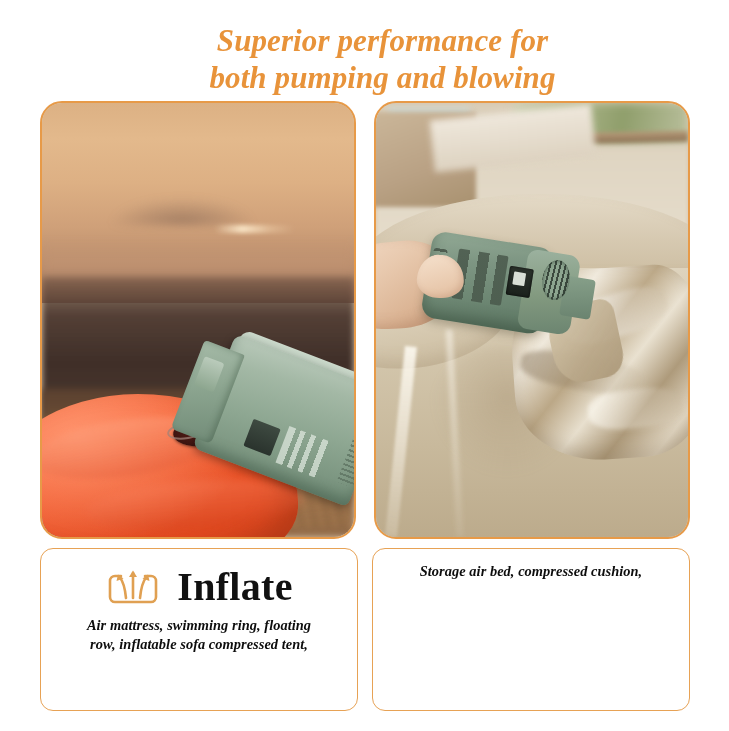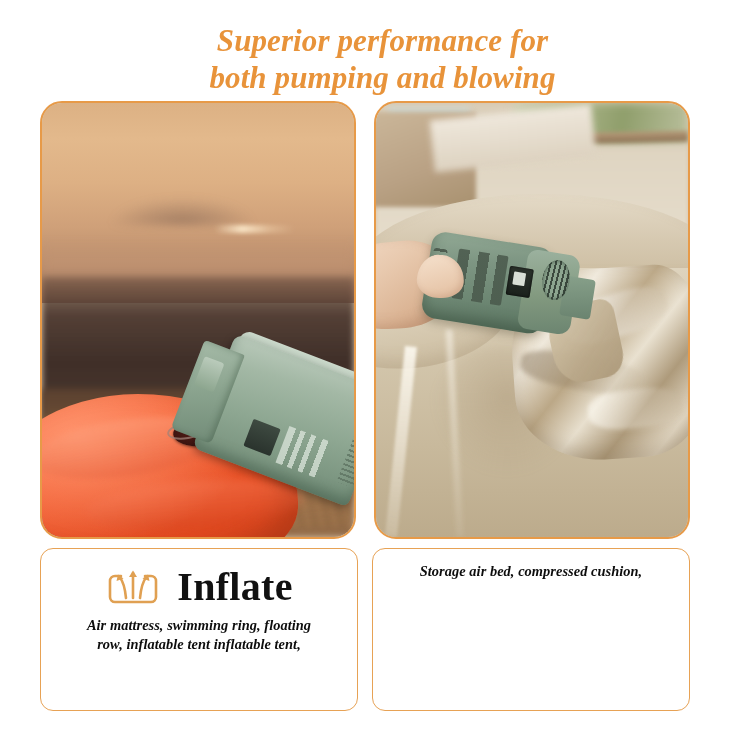--- a/index.html
+++ b/index.html
@@ -614,21 +614,21 @@
           <path d="M28 6.5 L32 13 H24 Z" fill="#e0a052"></path>
           <path d="M21 34 C20 24 18 17 14.5 13" fill="none" stroke="#e0a052" stroke-width="2.6" stroke-linecap="round"></path>
           <path d="M13 10.5 L18.5 14.5 L11.5 17 Z" fill="#e0a052"></path>
           <path d="M35 34 C36 24 38 17 41.5 13" fill="none" stroke="#e0a052" stroke-width="2.6" stroke-linecap="round"></path>
           <path d="M43 10.5 L44.5 17 L37.5 14.5 Z" fill="#e0a052"></path>
         </svg>
         <div class="panel-title">Inflate</div>
       </div>
       <div class="panel-desc">
         <div>Air mattress, swimming ring, floating</div>
-        <div>row, inflatable tent inflatable tent,</div>
+        <div>row, inflatable sofa compressed tent,</div>
       </div>
     </div>
 
     <div class="panel">
       <div class="panel-desc">
         <div>Storage air bed, compressed cushion,</div>
       </div>
     </div>
 
   </div>

